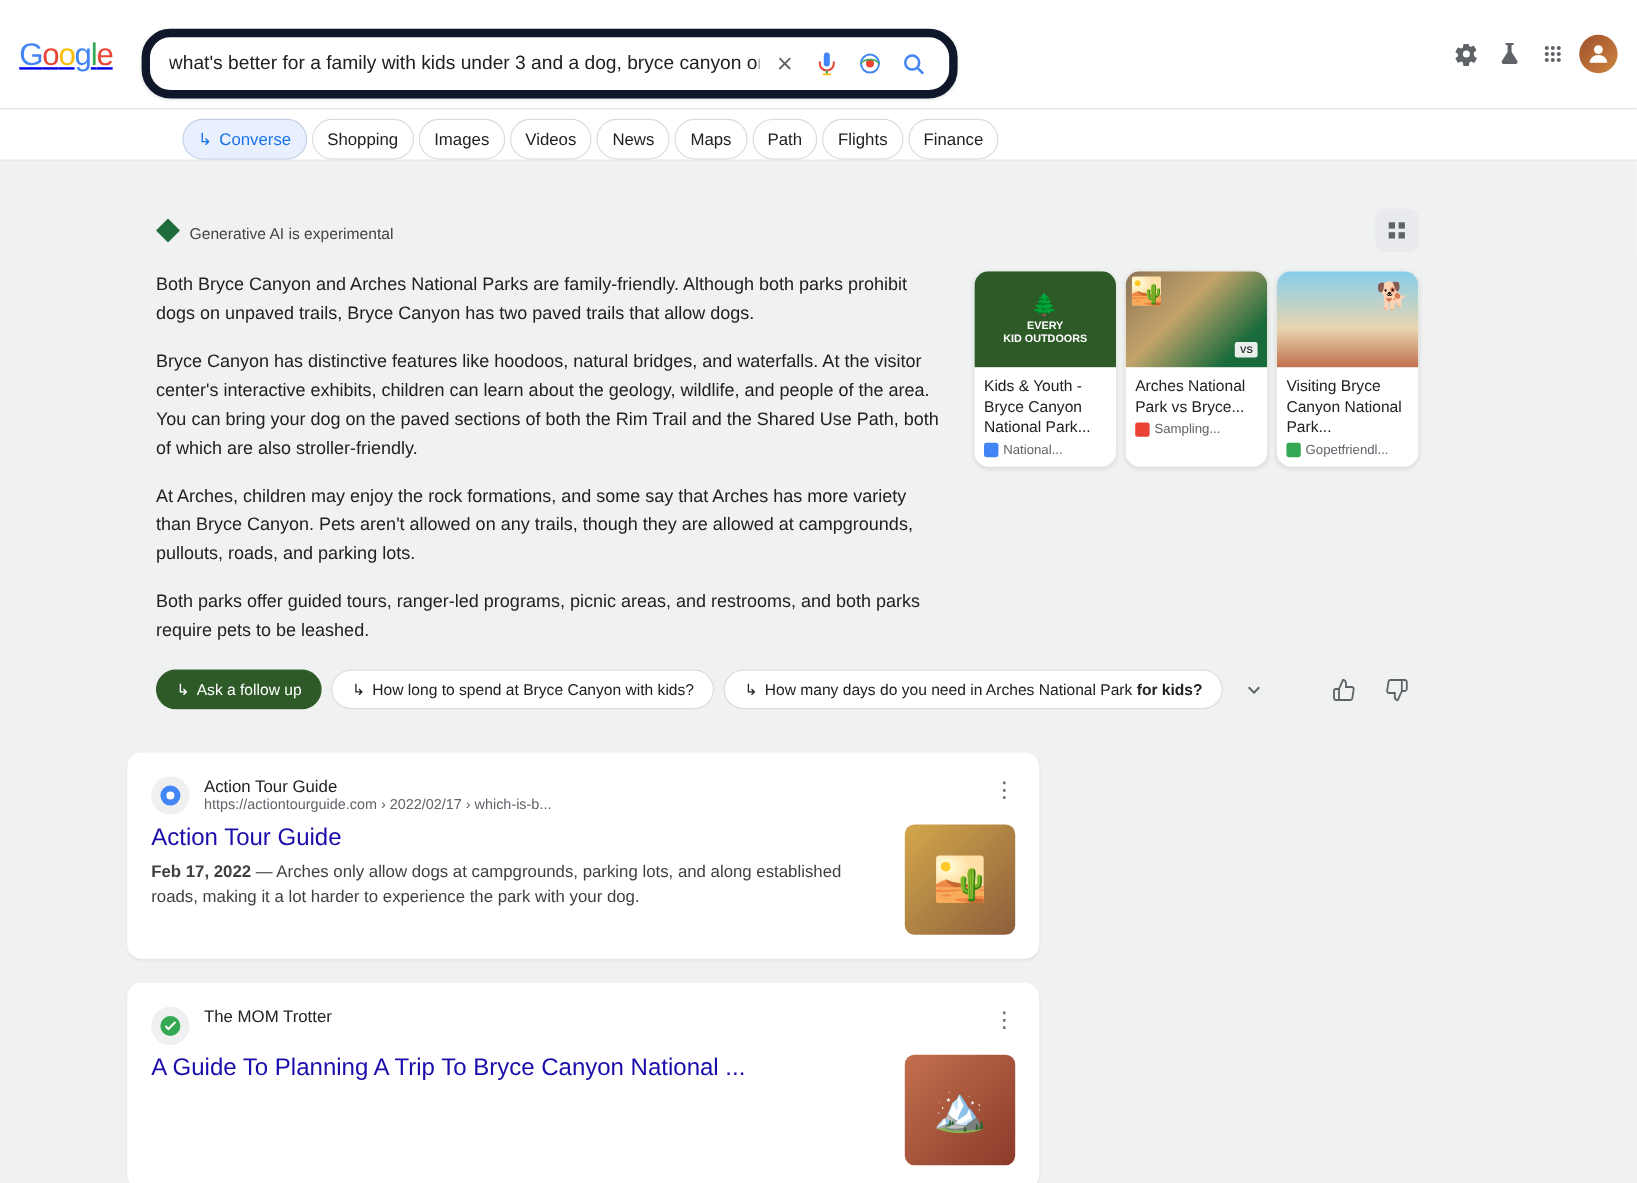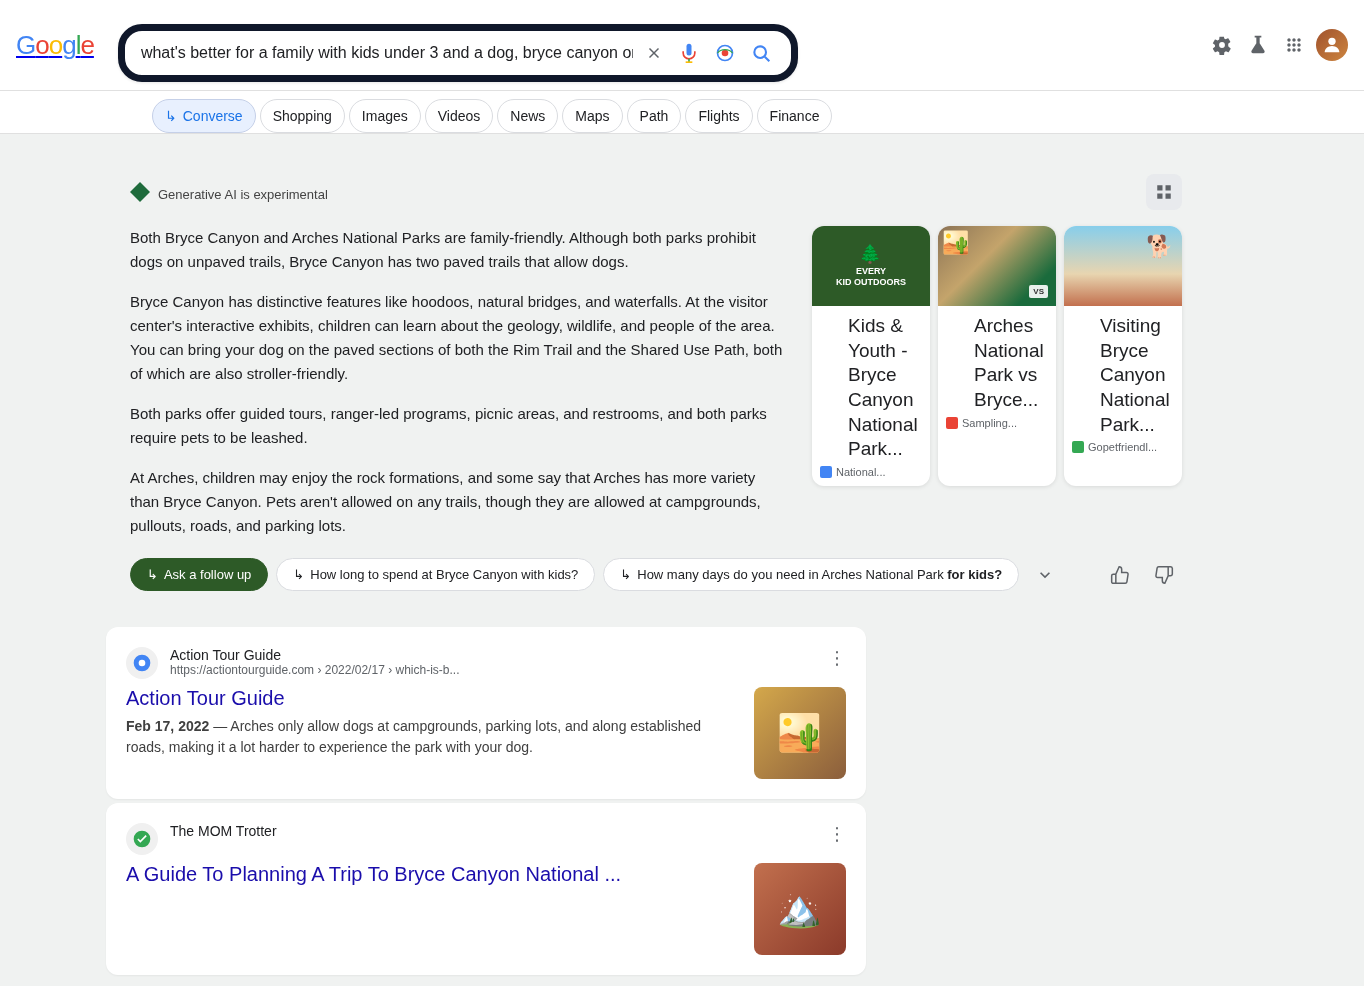--- a/index.html
+++ b/index.html
@@ -217,26 +217,25 @@
       display: flex;
       flex-direction: column;
       align-items: center;
       justify-content: center;
       gap: 2px;
     }
     .image-card-info {
       padding: 8px;
     }
     .image-card-title {
-      font-size: 19px;
+      font-size: 13px;
       font-weight: 500;
       color: #202124;
       line-height: 1.3;
       margin-bottom: 4px;
-      margin-left: 28px;
     }
     .image-card-source {
       display: flex;
       align-items: flex-start;
       gap: 4px;
       font-size: 11px;
       color: #5f6368;
     }
     .source-favicon {
       width: 12px;
@@ -294,21 +293,21 @@
     }
 
     
     .search-results {
       margin-top: 8px;
     }
     .result-card {
       background: #fff;
       border-radius: 12px;
       padding: 20px;
-      margin-bottom: 4px;
+      margin-bottom: 20px;
       max-width: 760px;
       box-shadow: 0 1px 2px rgba(0,0,0,0.05);
     }
     .result-header {
       display: flex;
       align-items: flex-start;
       gap: 12px;
       margin-bottom: 8px;
     }
     .result-favicon {
@@ -500,22 +499,22 @@
             <rect x="14" y="14" width="7" height="7"></rect>
           </svg>
         </button>
       </div>
 
       <div class="ai-body">
 
         <div class="ai-text">
           <p>Both Bryce Canyon and Arches National Parks are family-friendly. Although both parks prohibit dogs on unpaved trails, Bryce Canyon has two paved trails that allow dogs.</p>
           <p>Bryce Canyon has distinctive features like hoodoos, natural bridges, and waterfalls. At the visitor center's interactive exhibits, children can learn about the geology, wildlife, and people of the area. You can bring your dog on the paved sections of both the Rim Trail and the Shared Use Path, both of which are also stroller-friendly.</p>
+          <p>At Arches, children may enjoy the rock formations, and some say that Arches has more variety than Bryce Canyon. Pets aren't allowed on any trails, though they are allowed at campgrounds, pullouts, roads, and parking lots.</p>
           <p>Both parks offer guided tours, ranger-led programs, picnic areas, and restrooms, and both parks require pets to be leashed.</p>
-          <p>At Arches, children may enjoy the rock formations, and some say that Arches has more variety than Bryce Canyon. Pets aren't allowed on any trails, though they are allowed at campgrounds, pullouts, roads, and parking lots.</p>
         </div>
 
         <div class="image-cards">
           <div class="image-cards-row">
 
             <div class="image-card">
               <div class="img-placeholder img-kid-outdoors" style="height:80px; background:#2d5a27; flex-direction:column;">
                 <div style="color:#fff; font-size:9px; font-weight:bold; text-align:center; line-height:1.2; padding:4px;">
                   <div style="font-size:18px;">🌲</div>
                   <div>EVERY</div>

